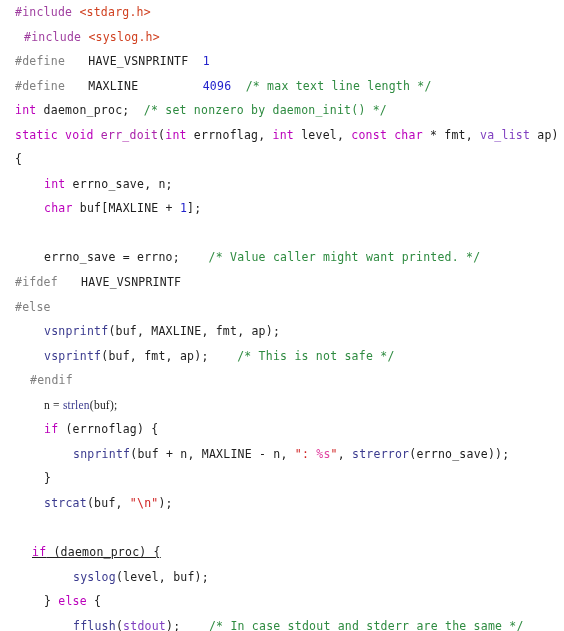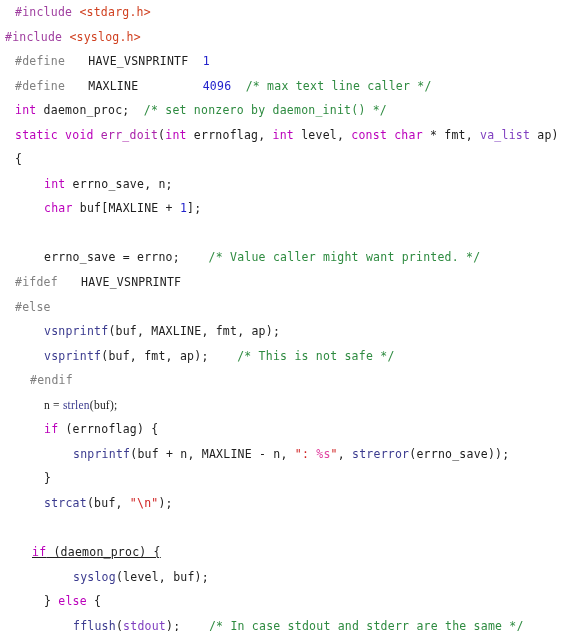--- a/index.html
+++ b/index.html
@@ -45,23 +45,23 @@
   .t-esc      { color: #d02020; }            
   .t-cmt      { color: #2e8b40; }            
   .t-plain    { color: #202020; }            
   .t-macro    { color: #202020; margin-left: 16px; }            
 </style>
 </head>
 <body>
 
 <div id="code-listing">
     <div class="code-line" style="padding-left: 15px;"><span class="t-ppinc">#include</span><span class="t-plain"> </span><span class="t-header">&lt;stdarg.h&gt;</span></div>
-    <div class="code-line" style="padding-left: 5px;"><span class="t-ppinc">#include</span><span class="t-plain"> </span><span class="t-header">&lt;syslog.h&gt;</span></div>
+    <div class="code-line" style="padding-left: 24px;"><span class="t-ppinc">#include</span><span class="t-plain"> </span><span class="t-header">&lt;syslog.h&gt;</span></div>
     <div class="code-line" style="padding-left: 15px;"><span class="t-pp">#define</span><span class="t-plain"> </span><span class="t-macro">HAVE_VSNPRINTF</span><span class="t-plain">  </span><span class="t-num">1</span></div>
-    <div class="code-line" style="padding-left: 15px;"><span class="t-pp">#define</span><span class="t-plain"> </span><span class="t-macro">MAXLINE</span><span class="t-plain">         </span><span class="t-num">4096</span><span class="t-plain">  </span><span class="t-cmt">/* max text line caller */</span></div>
+    <div class="code-line" style="padding-left: 15px;"><span class="t-pp">#define</span><span class="t-plain"> </span><span class="t-macro">MAXLINE</span><span class="t-plain">         </span><span class="t-num">4096</span><span class="t-plain">  </span><span class="t-cmt">/* max text line length */</span></div>
     <div class="code-line" style="padding-left: 15px;"><span class="t-kw">int</span><span class="t-plain"> daemon_proc;  </span><span class="t-cmt">/* set nonzero by daemon_init() */</span></div>
     <div class="code-line" style="padding-left: 15px;"><span class="t-kw">static</span><span class="t-plain"> </span><span class="t-kw">void</span><span class="t-plain"> </span><span class="t-fnname">err_doit</span><span class="t-plain">(</span><span class="t-kw">int</span><span class="t-plain"> errnoflag, </span><span class="t-kw">int</span><span class="t-plain"> level, </span><span class="t-kw">const</span><span class="t-plain"> </span><span class="t-kw">char</span><span class="t-plain"> * fmt, </span><span class="t-const">va_list</span><span class="t-plain"> ap)</span></div>
     <div class="code-line" style="padding-left: 15px;"><span class="t-plain">{</span></div>
     <div class="code-line" style="padding-left: 44px;"><span class="t-kw">int</span><span class="t-plain"> errno_save, n;</span></div>
     <div class="code-line" style="padding-left: 44px;"><span class="t-kw">char</span><span class="t-plain"> buf[MAXLINE + </span><span class="t-num">1</span><span class="t-plain">];</span></div>
     <div class="code-line" style="padding-left: 15px;">&nbsp;</div>
     <div class="code-line" style="padding-left: 44px;"><span class="t-plain">errno_save = errno;    </span><span class="t-cmt">/* Value caller might want printed. */</span></div>
     <div class="code-line" style="padding-left: 15px;"><span class="t-pp">#ifdef</span><span class="t-plain"> </span><span class="t-macro">HAVE_VSNPRINTF</span></div>
     <div class="code-line" style="padding-left: 15px;"><span class="t-pp">#else</span></div>
     <div class="code-line" style="padding-left: 44px;"><span class="t-call">vsnprintf</span><span class="t-plain">(buf, MAXLINE, fmt, ap);</span></div>

